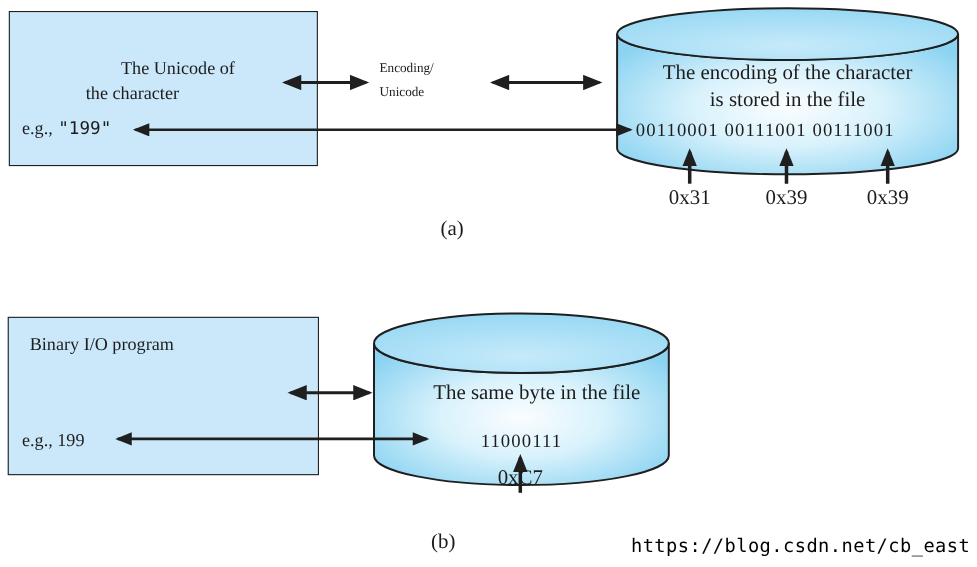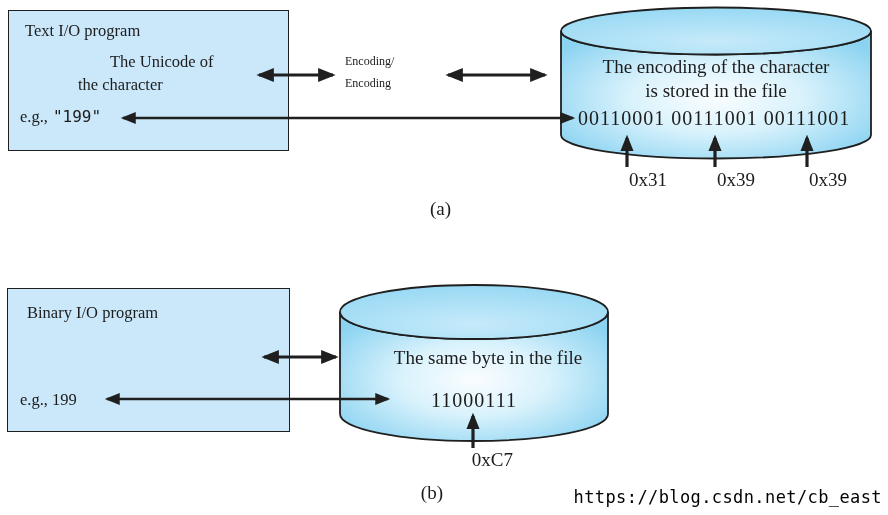--- a/index.html
+++ b/index.html
@@ -7,23 +7,23 @@
     position:relative;width:888px;height:515px;background:#ffffff;
     font-family:"Liberation Serif", serif;color:#1c1c1c;overflow:hidden;
   }
   .pbox{
     position:absolute;background:#cbe8fa;border:1.6px solid #1f1f1f;
     box-sizing:border-box;
   }
   .t{position:absolute;white-space:nowrap;font-size:16.5px;line-height:21px;}
   .cyl-t{position:absolute;white-space:nowrap;font-size:19px;line-height:23px;}
   .ctr{text-align:center;}
-  .bytes{font-size:20px;letter-spacing:1px;}
+  .bytes{font-size:17px;letter-spacing:1px;}
   .mono{font-family:"DejaVu Sans Mono", monospace;font-size:16px;margin-left:5px;}
-  .lbl{position:absolute;width:80px;text-align:right;font-size:19px;white-space:nowrap;}
+  .lbl{position:absolute;width:80px;text-align:center;font-size:19px;white-space:nowrap;}
   .enc{position:absolute;font-size:12px;line-height:22px;white-space:nowrap;}
   .wm{
     position:absolute;font-family:"DejaVu Sans Mono", monospace;
     font-size:17px;letter-spacing:0.4px;color:#000000;white-space:nowrap;
   }
   svg.layer{position:absolute;left:0;top:0;pointer-events:none;}
 </style>
 </head>
 <body>
 
@@ -66,30 +66,29 @@
     <line x1="123" y1="118" x2="573" y2="118" stroke="#1f1f1f" stroke-width="2.4" marker-start="url(#mh)" marker-end="url(#mh)"></line>
     <line x1="627" y1="167" x2="627" y2="138" stroke="#1f1f1f" stroke-width="3.2" marker-end="url(#mhv)"></line>
     <line x1="715" y1="167" x2="715" y2="138" stroke="#1f1f1f" stroke-width="3.2" marker-end="url(#mhv)"></line>
     <line x1="807" y1="167" x2="807" y2="138" stroke="#1f1f1f" stroke-width="3.2" marker-end="url(#mhv)"></line>
 
     <line x1="264" y1="357" x2="336" y2="357" stroke="#1f1f1f" stroke-width="2.8" marker-start="url(#mh)" marker-end="url(#mh)"></line>
     <line x1="107" y1="399" x2="388" y2="399" stroke="#1f1f1f" stroke-width="2.4" marker-start="url(#mh)" marker-end="url(#mh)"></line>
     <line x1="473" y1="448" x2="473" y2="416" stroke="#1f1f1f" stroke-width="3.2" marker-end="url(#mhv)"></line>
   </svg>
 
-  <div class="t" style="left:25px;top:20px;">Text I/O program</div>
   <div class="t" style="left:78px;top:51px;margin-left:32px;">The Unicode of</div>
   <div class="t" style="left:78px;top:74px;">the character</div>
   <div class="t" style="left:20px;top:106px;">
     <span>e.g.,</span><span class="mono">"199"</span>
   </div>
 
   <div class="enc" style="left:345px;top:50px;">
     <div>Encoding/</div>
-    <div>Encoding</div>
+    <div>Unicode</div>
   </div>
 
   <div class="cyl-t ctr" style="left:566px;top:55px;width:300px;">The encoding of the character</div>
   <div class="cyl-t ctr" style="left:566px;top:79px;width:300px;">is stored in the file</div>
   <div class="cyl-t bytes" style="left:578px;top:107px;">00110001 00111001 00111001</div>
 
   <div class="lbl" style="left:587px;top:169px;">0x31</div>
   <div class="lbl" style="left:675px;top:169px;">0x39</div>
   <div class="lbl" style="left:767px;top:169px;">0x39</div>
 
@@ -97,18 +96,18 @@
 
   <div class="t" style="left:27px;top:302px;">Binary I/O program</div>
   <div class="t" style="left:20px;top:389px;">
     <span>e.g.,</span>
     <span>199</span>
   </div>
 
   <div class="cyl-t ctr" style="left:342px;top:346px;width:292px;">The same byte in the file</div>
   <div class="cyl-t bytes ctr" style="left:342px;top:389px;width:264px;">11000111</div>
 
-  <div class="lbl" style="left:433px;top:449px;">0xC7</div>
+  <div class="lbl" style="left:433px;top:424px;">0xC7</div>
 
   <div class="lbl" style="left:363px;top:482px;">(b)</div>
 
   <div class="wm" style="right:6px;top:487px;">https://blog.csdn.net/cb_east</div>
 </div>
 
 </body></html>

